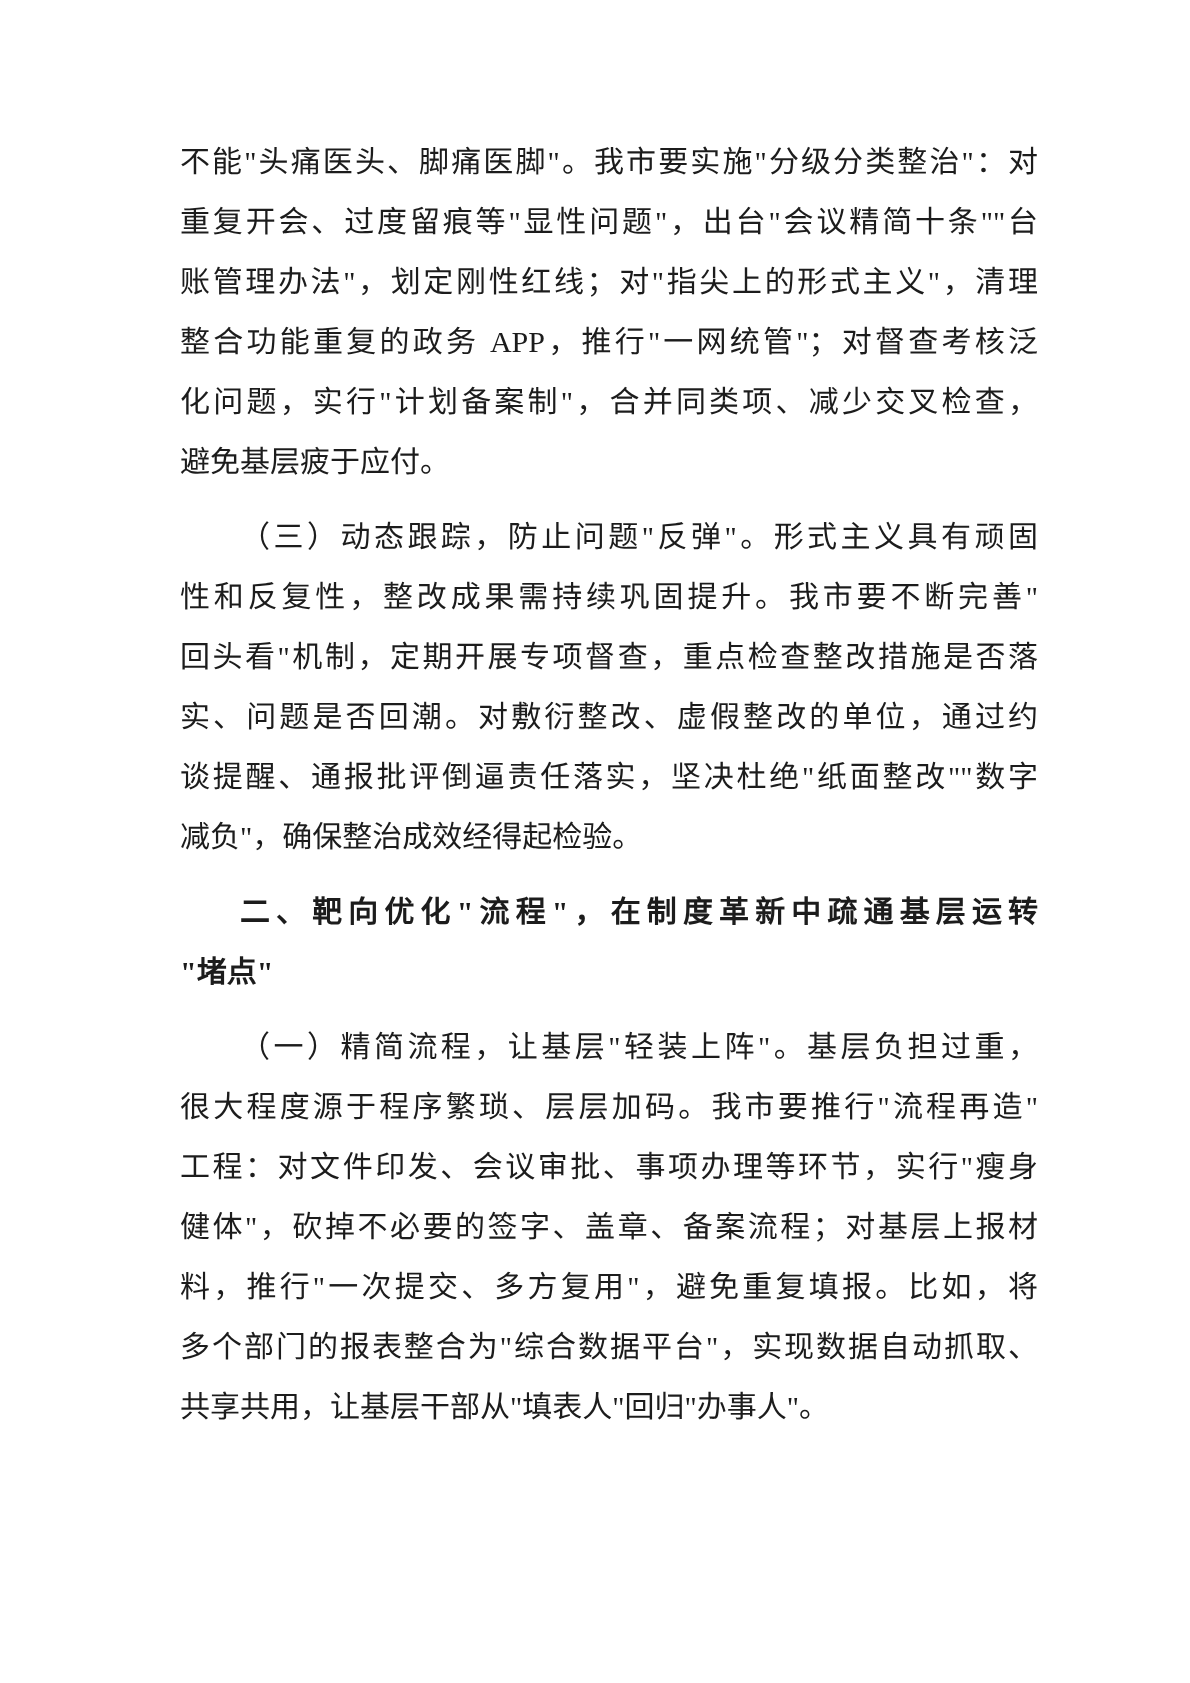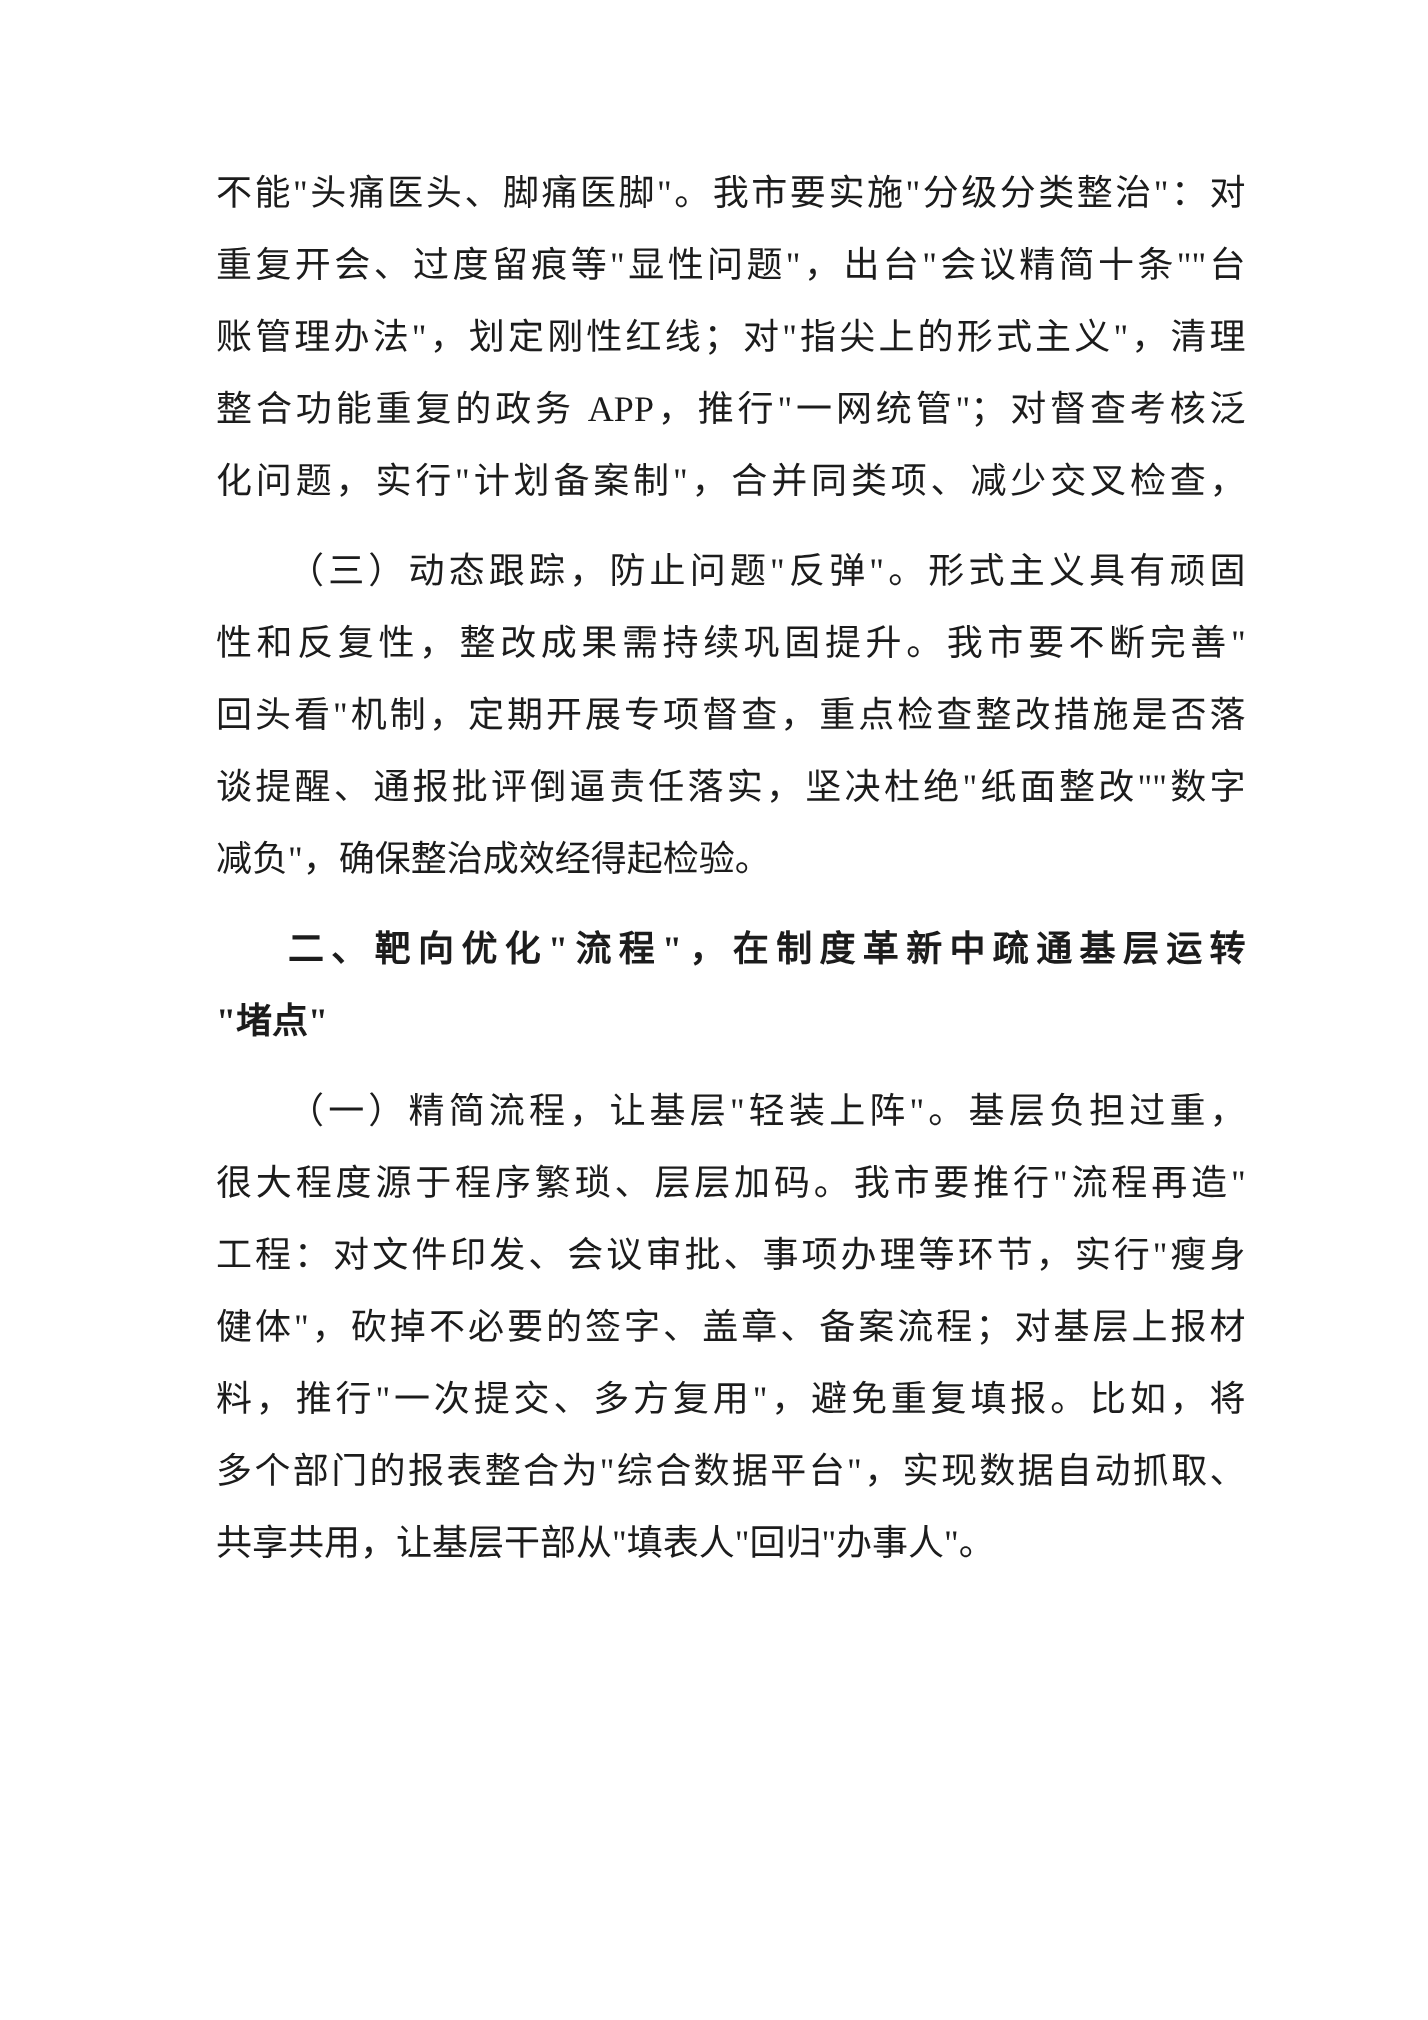--- a/index.html
+++ b/index.html
@@ -46,26 +46,28 @@
 
 <div class="page">
   <div>
 
     <p class="para">
       <span class="ln">不能"头痛医头、脚痛医脚"。我市要实施"分级分类整治"：对</span>
       <span class="ln">重复开会、过度留痕等"显性问题"，出台"会议精简十条""台</span>
       <span class="ln">账管理办法"，划定刚性红线；对"指尖上的形式主义"，清理</span>
       <span class="ln">整合功能重复的政务 APP，推行"一网统管"；对督查考核泛</span>
       <span class="ln">化问题，实行"计划备案制"，合并同类项、减少交叉检查，</span>
+      <span class="ln last">避免基层疲于应付。</span>
     </p>
 
     <p class="para">
       <span class="ln ind">（三）动态跟踪，防止问题"反弹"。形式主义具有顽固</span>
       <span class="ln">性和反复性，整改成果需持续巩固提升。我市要不断完善"</span>
       <span class="ln">回头看"机制，定期开展专项督查，重点检查整改措施是否落</span>
+      <span class="ln">实、问题是否回潮。对敷衍整改、虚假整改的单位，通过约</span>
       <span class="ln">谈提醒、通报批评倒逼责任落实，坚决杜绝"纸面整改""数字</span>
       <span class="ln last">减负"，确保整治成效经得起检验。</span>
     </p>
 
     <p class="para heading">
       <span class="ln ind">二、靶向优化"流程"，在制度革新中疏通基层运转</span>
       <span class="ln last">"堵点"</span>
     </p>
 
     <p class="para">

